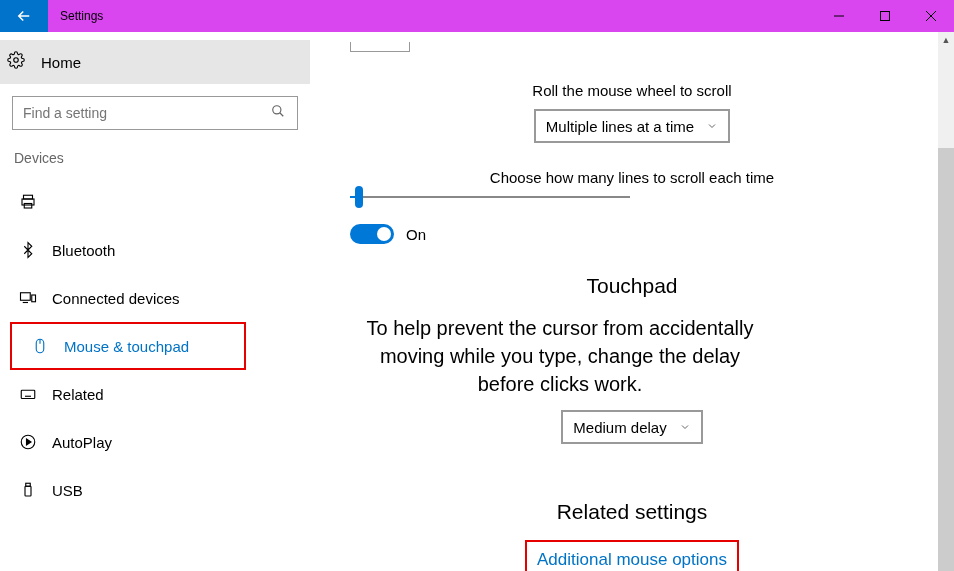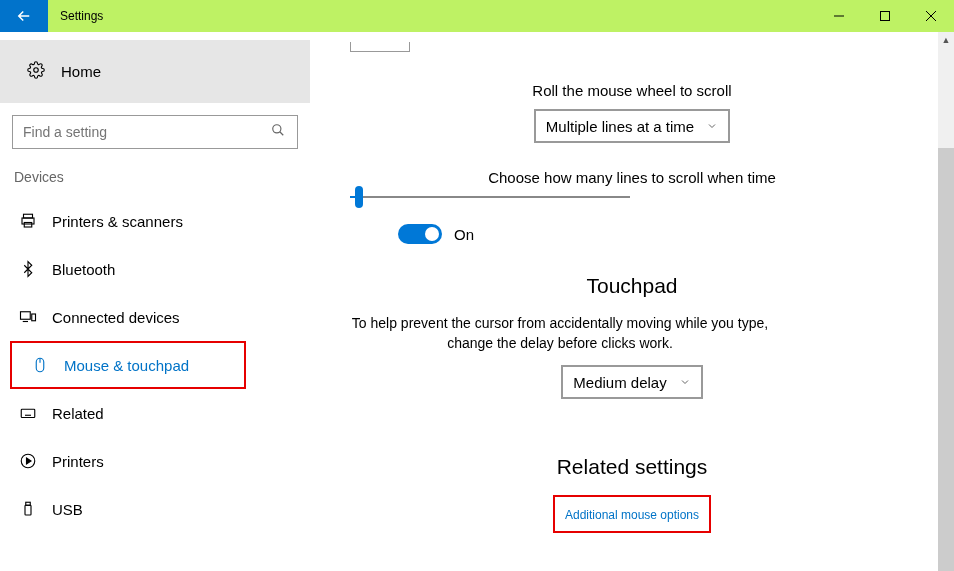--- a/index.html
+++ b/index.html
@@ -1,30 +1,30 @@
 <!DOCTYPE html>
 <html><head>
   <meta charset="utf-8">
   <style>
     * { margin: 0; padding: 0; box-sizing: border-box; font-family: "Segoe UI", Arial, sans-serif; }
     body { width: 954px; height: 571px; background: #fff; overflow: hidden; position: relative; }
 
-    .titlebar { height: 32px; display: flex; align-items: stretch; background: #bef264; }
+    .titlebar { height: 32px; display: flex; align-items: stretch; background: #d946ef; }
     .back-btn { width: 48px; background: #0173cb; display: flex; align-items: center; justify-content: center; }
     .back-btn svg { width: 18px; height: 18px; }
     .title { flex: 0 0 auto; padding: 0 12px; display: flex; align-items: center; font-size: 12px; color: #000; }
     .title-spacer { flex: 1; }
     .win-controls { display: flex; }
     .win-btn { width: 46px; display: flex; align-items: center; justify-content: center; }
     .win-btn svg { width: 10px; height: 10px; }
 
     .content { display: flex; height: calc(571px - 32px); }
 
     .sidebar { width: 310px; padding: 8px 0 0 0; }
-    .home-row { display: flex; align-items: center; height: 63px; padding-left: 27px; background: #e6e6e6; margin: 0 0 12px 0; }
+    .home-row { display: flex; align-items: center; height: 44px; padding-left: 7px; background: #e6e6e6; margin: 0 0 12px 0; }
     .home-icon { width: 20px; margin-right: 14px; }
     .home-label { font-size: 15px; color: #000; }
 
     .search-wrap { margin: 0 12px 20px 12px; }
     .search { height: 34px; border: 1px solid #999; display: flex; align-items: center; padding: 0 10px; gap: 40px; }
     .search input { flex: 1; border: none; outline: none; font-size: 14px; color: #666; background: transparent; }
     .search-icon { width: 16px; color: #666; }
 
     .group-label { padding: 0 14px 12px 14px; font-size: 14px; color: #666; }
 
@@ -43,30 +43,30 @@
 
     .label { font-size: 15px; color: #000; margin-bottom: 10px; }
     .dropdown { display: inline-flex; align-items: center; border: 2px solid #999; height: 34px; padding: 0 10px; font-size: 15px; color: #000; margin-bottom: 26px; }
     .dropdown .chev { margin-left: 12px; }
 
     .slider-wrap { margin-bottom: 26px; }
     .slider-track { width: 280px; height: 2px; background: #888; position: relative; margin-top: 8px; }
     .slider-fill { position: absolute; left: 0; top: 0; height: 2px; background: #0078d7; width: 10px; }
     .slider-thumb { position: absolute; left: 5px; top: -10px; width: 8px; height: 22px; background: #0078d7; border-radius: 4px; }
 
-    .toggle-row { display: flex; align-items: center; margin-bottom: 30px; margin-left: 48px; }
+    .toggle-row { display: flex; align-items: center; margin-bottom: 30px; }
     .toggle { width: 44px; height: 20px; background: #0078d7; border-radius: 10px; position: relative; margin-right: 12px; }
     .toggle-knob { position: absolute; right: 3px; top: 3px; width: 14px; height: 14px; background: #fff; border-radius: 50%; }
     .toggle-label { font-size: 15px; }
 
     .h2 { font-size: 21px; font-weight: 400; margin-bottom: 16px; }
-    .para { font-size: 14px; color: #000; line-height: 1.4; margin-bottom: 12px; max-width: 420px; }
+    .para { font-size: 20px; color: #000; line-height: 1.4; margin-bottom: 12px; max-width: 420px; }
 
     .related-wrap { margin-top: 30px; }
-    .link { color: #0173c7; font-size: 12px; display: inline-block; }
+    .link { color: #0173c7; font-size: 17px; display: inline-block; }
     .link-box { border: 2px solid #e60000; display: inline-block; padding: 8px 10px; }
 
     .scrollbar { position: absolute; right: 0; top: 32px; bottom: 0; width: 16px; background: #f0f0f0; }
     .scroll-thumb { position: absolute; top: 116px; bottom: 0; left: 0; right: 0; background: #ccc; }
     .scroll-arrow { height: 16px; display: flex; align-items: center; justify-content: center; color: #555; font-size: 9px; }
   </style>
 </head>
 <body>
 
 <div class="titlebar">
@@ -125,21 +125,20 @@
 
     <ul class="nav">
       <li class="nav-item">
         <span class="nav-icon">
           <svg viewBox="0 0 24 24" fill="none" stroke="#000" stroke-width="1.5">
               <rect x="6" y="3" width="12" height="5"></rect>
               <rect x="4" y="8" width="16" height="8"></rect>
               <rect x="7" y="14" width="10" height="6"></rect>
             </svg>
         </span>
-        <span>Printers &amp; scanners</span>
       </li>
       <li class="nav-item">
         <span class="nav-icon">
           <svg viewBox="0 0 24 24" fill="none" stroke="#000" stroke-width="1.5">
               <path d="M7 7l10 10-5 5V2l5 5L7 17"></path>
             </svg>
         </span>
         <span>Bluetooth</span>
       </li>
       <li class="nav-item">
@@ -177,21 +176,21 @@
         </span>
         <span>Related</span>
       </li>
       <li class="nav-item">
         <span class="nav-icon">
           <svg viewBox="0 0 24 24" fill="none" stroke="#000" stroke-width="1.5">
               <circle cx="12" cy="12" r="9"></circle>
               <polygon points="10,8 16,12 10,16" fill="#000"></polygon>
             </svg>
         </span>
-        <span>Printers</span>
+        <span>AutoPlay</span>
       </li>
       <li class="nav-item">
         <span class="nav-icon">
           <svg viewBox="0 0 24 24" fill="none" stroke="#000" stroke-width="1.5">
               <rect x="9" y="3" width="6" height="4"></rect>
               <rect x="8" y="7" width="8" height="13" rx="1"></rect>
             </svg>
         </span>
         <span>USB</span>
       </li>
@@ -205,21 +204,21 @@
     <div class="dropdown">
       <span>Multiple lines at a time</span>
       <span class="chev">
         <svg width="12" height="12" viewBox="0 0 24 24" fill="none" stroke="#666" stroke-width="2">
             <polyline points="6 9 12 15 18 9"></polyline>
           </svg>
       </span>
     </div>
 
     <div class="slider-wrap">
-      <div class="label">Choose how many lines to scroll when time</div>
+      <div class="label">Choose how many lines to scroll each time</div>
       <div class="slider-track">
         <div class="slider-fill"></div>
         <div class="slider-thumb"></div>
       </div>
     </div>
 
     <div class="toggle-row">
       <div class="toggle">
         <div class="toggle-knob"></div>
       </div>

